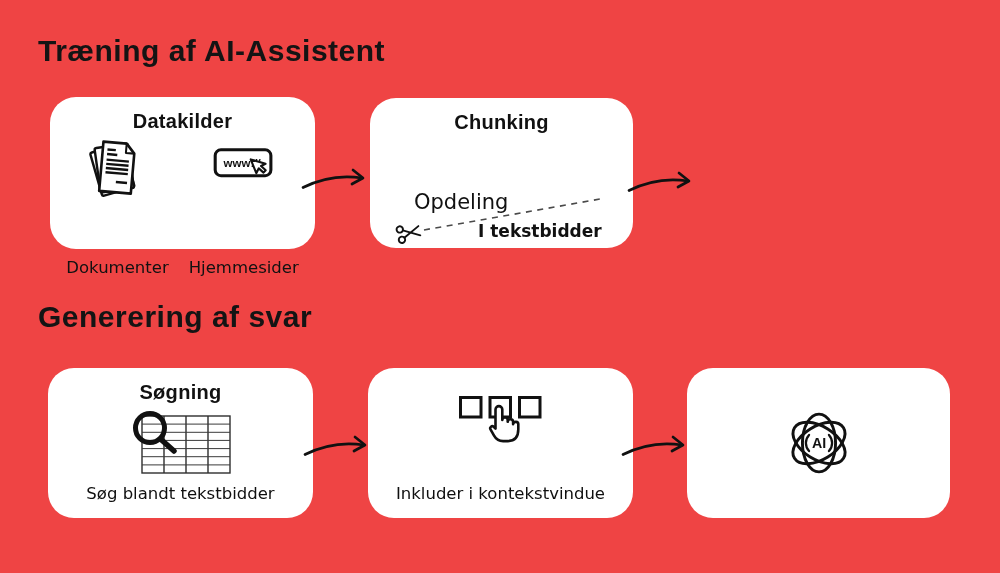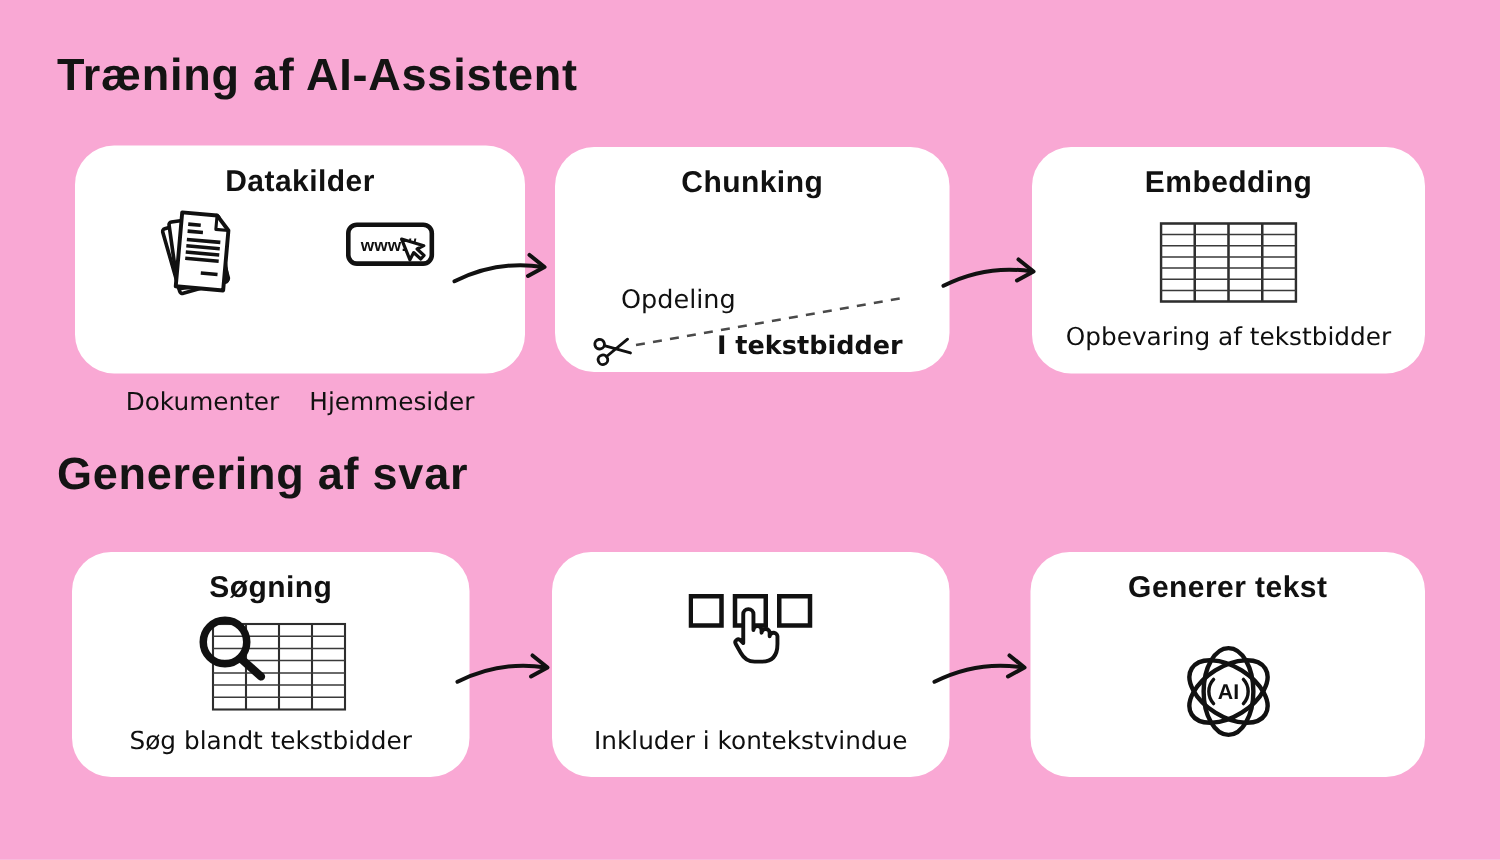--- a/index.html
+++ b/index.html
@@ -1,52 +1,52 @@
 <!DOCTYPE html>
 <html><head>
 <meta charset="utf-8">
 <style>
   * { margin:0; padding:0; box-sizing:border-box; }
   html,body { width:1000px; height:573px; }
   body { background:#eff0f2; font-family:"DejaVu Sans","Liberation Sans",sans-serif; color:#111; }
-  .page { position:relative; width:1000px; height:573px; background:#f9a8d4; overflow:hidden; }
+  .page { position:relative; width:1000px; height:573px; background:#ef4444; overflow:hidden; }
 
   .section-title { position:absolute; font-family:"Liberation Sans",sans-serif; font-size:30px;
                    font-weight:700; letter-spacing:.5px; color:#141414; }
 
   .card { position:absolute; background:#fff; border-radius:26px; display:flex;
           flex-direction:column; align-items:center; }
   .card-title { font-family:"Liberation Sans",sans-serif; font-size:20px; font-weight:700;
                 letter-spacing:.3px; margin-top:13px; color:#111; white-space:nowrap; }
   .caption { font-size:16.5px; color:#0f0f0f; margin-bottom:15px; white-space:nowrap; }
   .icon-area { flex:1; display:flex; align-items:center; justify-content:center; }
 
   
   .dk-items { flex:1; display:flex; gap:20px; align-items:flex-end; padding-bottom:10px; }
   .dk-item { display:flex; flex-direction:column; align-items:center; }
   .dk-iconbox { height:72px; display:flex; align-items:center; justify-content:center; margin-bottom:5px; }
   .dk-label { font-size:16.5px; white-space:nowrap;margin-top:48px; }
 
   
   .chunk-body { position:relative; flex:1; width:100%; }
-  .chunk-label-top { position:absolute; left:44px; top:24px; font-size:17px; }
+  .chunk-label-top { position:absolute; left:44px; top:24px; font-size:21px; }
   .chunk-label-bottom { position:absolute; left:108px; top:55px; font-size:17px;font-weight:bold; }
   .chunk-dash { position:absolute; left:24px; top:22px; }
   .chunk-scissors { position:absolute; left:25px; top:53px; }
 
   .arrow { position:absolute; }
 </style>
 </head>
 <body>
 
 <div class="page">
 
   <h1 class="section-title" style="left:38px; top:34px;">Træning af AI-Assistent</h1>
 
-  <section class="card" style="left:50px; top:97px; width:300px; height:152px;">
+  <section class="card" style="left:50px; top:97px; width:265px; height:152px;">
     <h2 class="card-title">Datakilder</h2>
     <div class="dk-items">
       <div class="dk-item">
         <div class="dk-iconbox">
           <svg viewBox="0 0 60 70" width="56" height="66" aria-hidden="true">
             <rect x="7" y="12" width="36" height="48" rx="2" fill="#fff" stroke="#111" stroke-width="2.6" transform="rotate(-16 25 36)"></rect>
             <rect x="9" y="10" width="36" height="48" rx="2" fill="#fff" stroke="#111" stroke-width="2.6" transform="rotate(-8 27 34)"></rect>
             <g transform="rotate(5 30 35)">
               <path d="M13 7 h25 l9 10 v43 h-34 z" fill="#fff" stroke="#111" stroke-width="2.8" stroke-linejoin="round"></path>
               <path d="M38 7 v10 h9" fill="none" stroke="#111" stroke-width="2.2" stroke-linejoin="round"></path>
@@ -82,31 +82,20 @@
         <g transform="rotate(-12 14 13.5)">
           <circle cx="5.6" cy="8.6" r="3.2" fill="none" stroke="#111" stroke-width="1.9"></circle>
           <circle cx="5.6" cy="19.2" r="3.2" fill="none" stroke="#111" stroke-width="1.9"></circle>
           <path d="M8.4 10.2 L24.5 18.6 M8.4 17.6 L24.5 9.2" fill="none" stroke="#111" stroke-width="1.9" stroke-linecap="round"></path>
         </g>
       </svg>
       <span class="chunk-label-bottom">I tekstbidder</span>
     </div>
   </section>
 
-  <section class="card" style="left:688px; top:98px; width:262px; height:151px;">
-    <h2 class="card-title">Embedding</h2>
-    <div class="icon-area">
-      <svg viewBox="0 0 92 54" width="92" height="54" aria-hidden="true">
-        <rect x="1" y="1" width="90" height="52" fill="#fff" stroke="#2e2e2e" stroke-width="1.7"></rect>
-        <path d="M23.5 1 V53 M46 1 V53 M68.5 1 V53" stroke="#2e2e2e" stroke-width="1.7"></path>
-        <path d="M1 8.4 H91 M1 15.9 H91 M1 23.3 H91 M1 30.7 H91 M1 38.1 H91 M1 45.6 H91" stroke="#3a3a3a" stroke-width="1"></path>
-      </svg>
-    </div>
-    <div class="caption">Opbevaring af tekstbidder</div>
-  </section>
 
   <h1 class="section-title" style="left:38px; top:300px;">Generering af svar</h1>
 
   <section class="card" style="left:48px; top:368px; width:265px; height:150px;">
     <h2 class="card-title">Søgning</h2>
     <div class="icon-area">
       <svg viewBox="0 0 104 68" width="104" height="68" aria-hidden="true">
         <rect x="13" y="6" width="88" height="57" fill="#fff" stroke="#2e2e2e" stroke-width="1.4"></rect>
         <path d="M35 6 V63 M57 6 V63 M79 6 V63" stroke="#2e2e2e" stroke-width="1.4"></path>
         <path d="M13 14.1 H101 M13 22.3 H101 M13 30.4 H101 M13 38.6 H101 M13 46.7 H101 M13 54.9 H101" stroke="#3a3a3a" stroke-width="1"></path>
@@ -123,21 +112,20 @@
         <rect x="1.5" y="1.5" width="20.5" height="19.5" fill="#fff" stroke="#111" stroke-width="3"></rect>
         <rect x="31" y="1.5" width="20.5" height="19.5" fill="#fff" stroke="#111" stroke-width="3"></rect>
         <rect x="60.5" y="1.5" width="20.5" height="19.5" fill="#fff" stroke="#111" stroke-width="3"></rect>
         <path d="M36.5 31 V13.5 a3.4 3.4 0 0 1 6.8 0 V24 a2.7 2.7 0 0 1 5.4 0.2 v1.6 a2.7 2.7 0 0 1 5.4 0.4 v2 a2.6 2.6 0 0 1 5.2 0.5 v4.6 c0 8 -3.6 11.8 -10.6 11.8 h-4.6 c-4.4 0 -7.2 -2.2 -9.2 -5.8 l-3.4 -6 c-1.2 -2.1 1.5 -4.1 3.2 -2.4 l1.8 1.8 Z" fill="#fff" stroke="#111" stroke-width="2.6" stroke-linejoin="round"></path>
       </svg>
     </div>
     <div class="caption">Inkluder i kontekstvindue</div>
   </section>
 
   <section class="card" style="left:687px; top:368px; width:263px; height:150px;">
-    <h2 class="card-title">Generer tekst</h2>
     <div class="icon-area">
       <svg viewBox="0 0 76 76" width="72" height="72" aria-hidden="true">
         <g fill="none" stroke="#111" stroke-width="3.1" stroke-linecap="round">
           <ellipse cx="38" cy="38" rx="30.5" ry="17.5" transform="rotate(-32 38 38)"></ellipse>
           <ellipse cx="38" cy="38" rx="30.5" ry="17.5" transform="rotate(32 38 38)"></ellipse>
           <ellipse cx="38" cy="38" rx="30.5" ry="17.5" transform="rotate(90 38 38)"></ellipse>
         </g>
         <circle cx="38" cy="38" r="12.5" fill="#fff"></circle>
         <path d="M27.5 29.5 a12.5 12.5 0 0 0 0 17" fill="none" stroke="#111" stroke-width="2.4" stroke-linecap="round"></path>
         <path d="M48.5 29.5 a12.5 12.5 0 0 1 0 17" fill="none" stroke="#111" stroke-width="2.4" stroke-linecap="round"></path>

